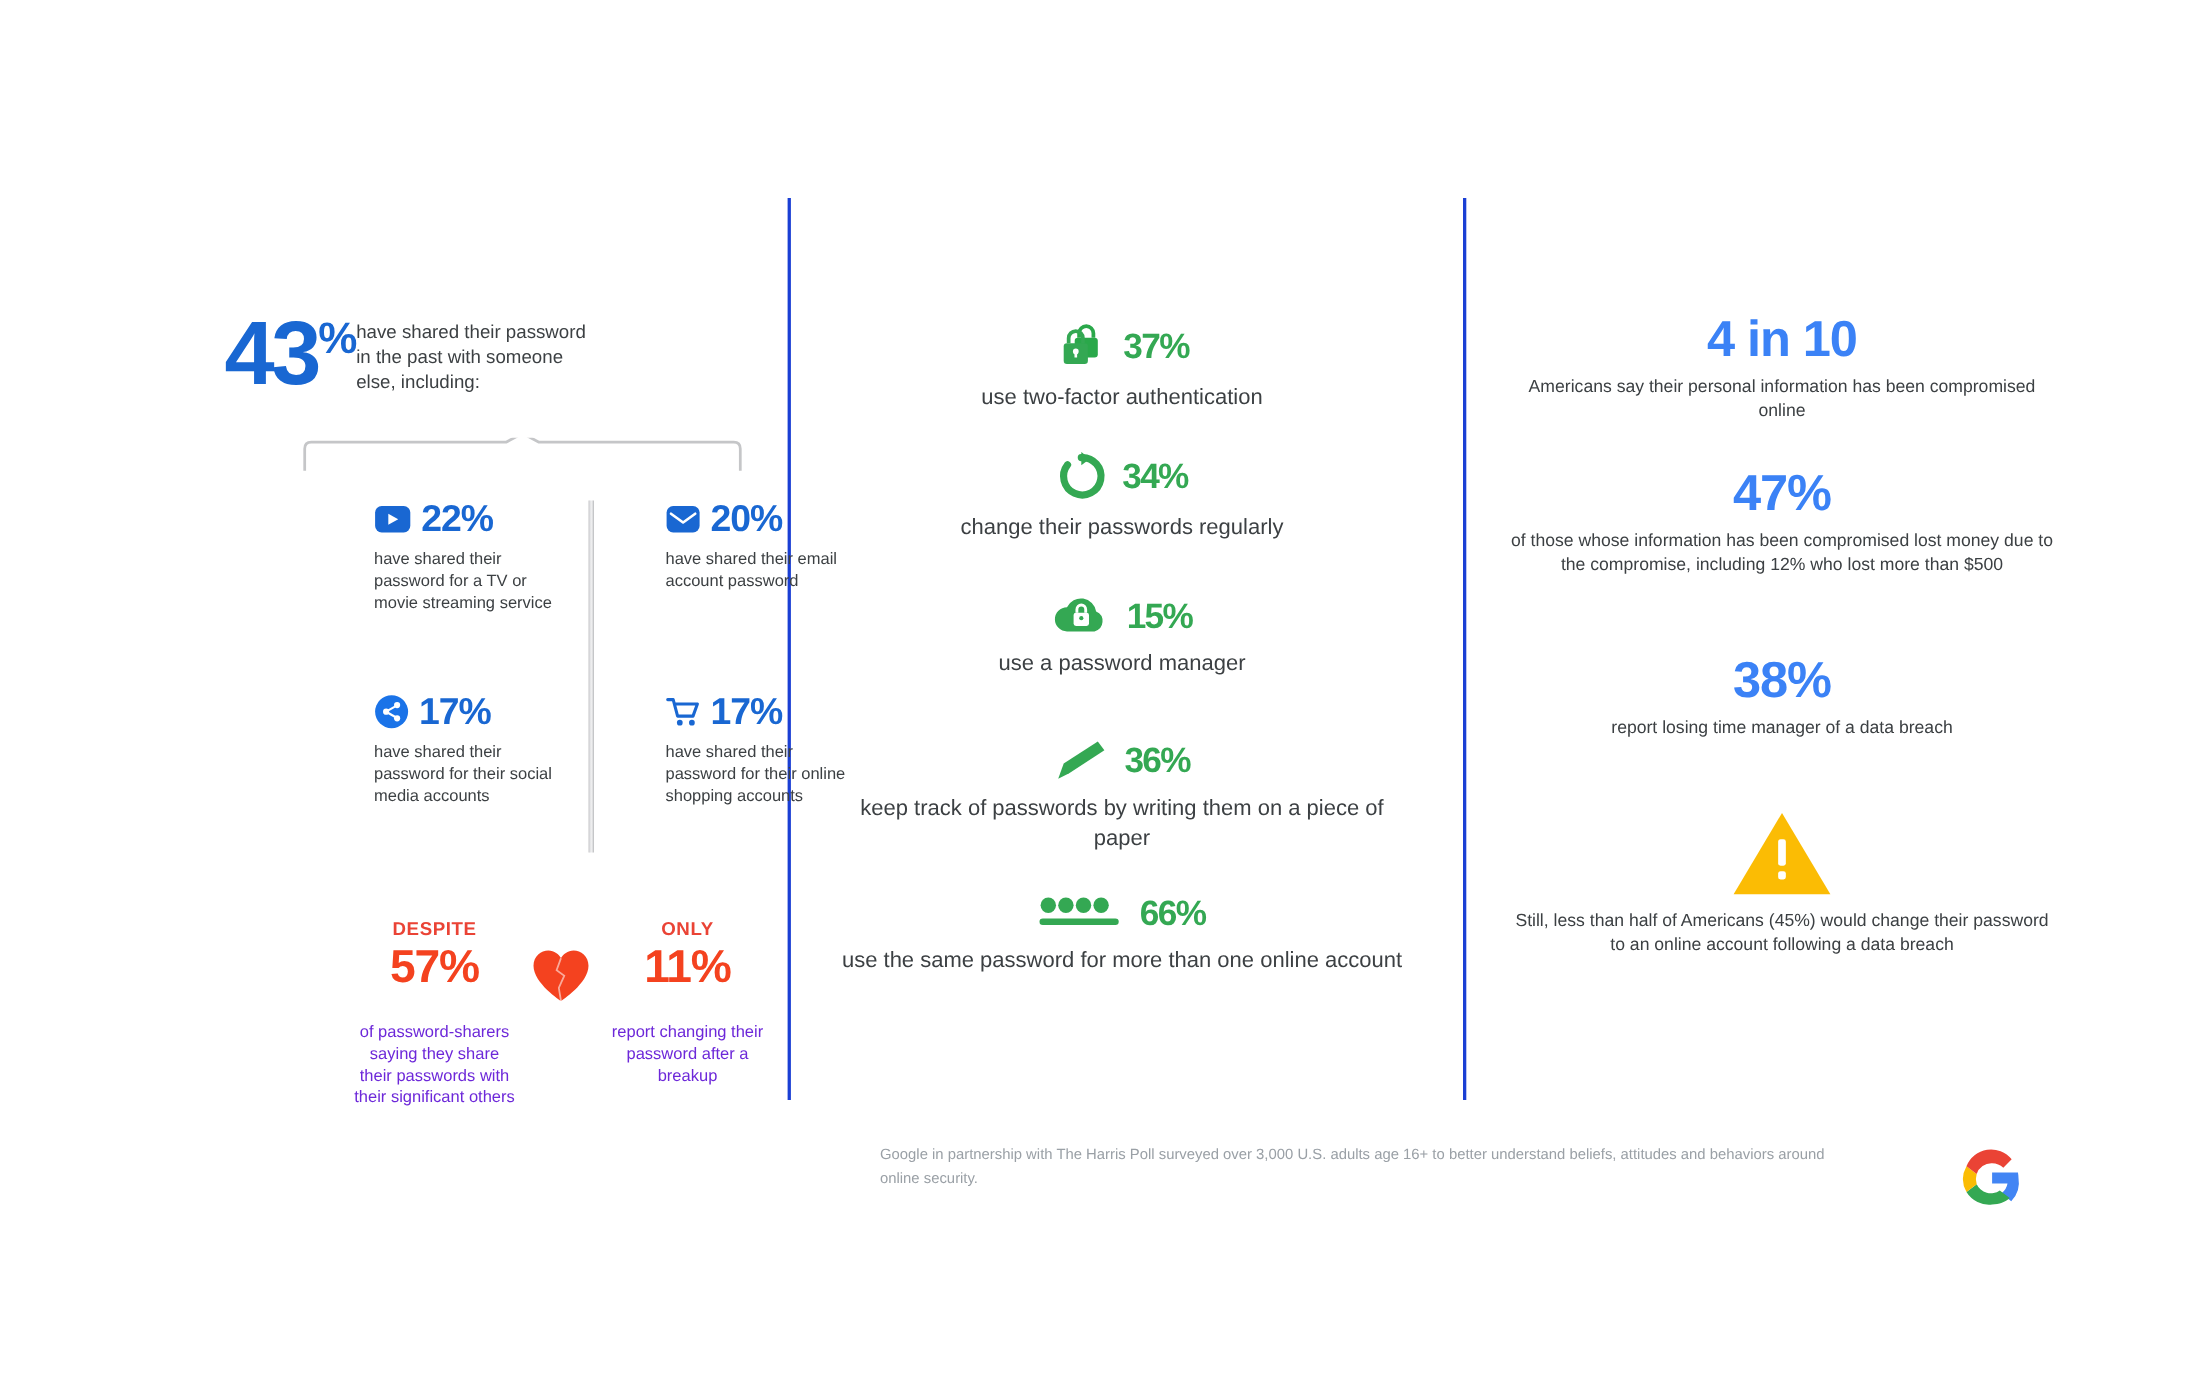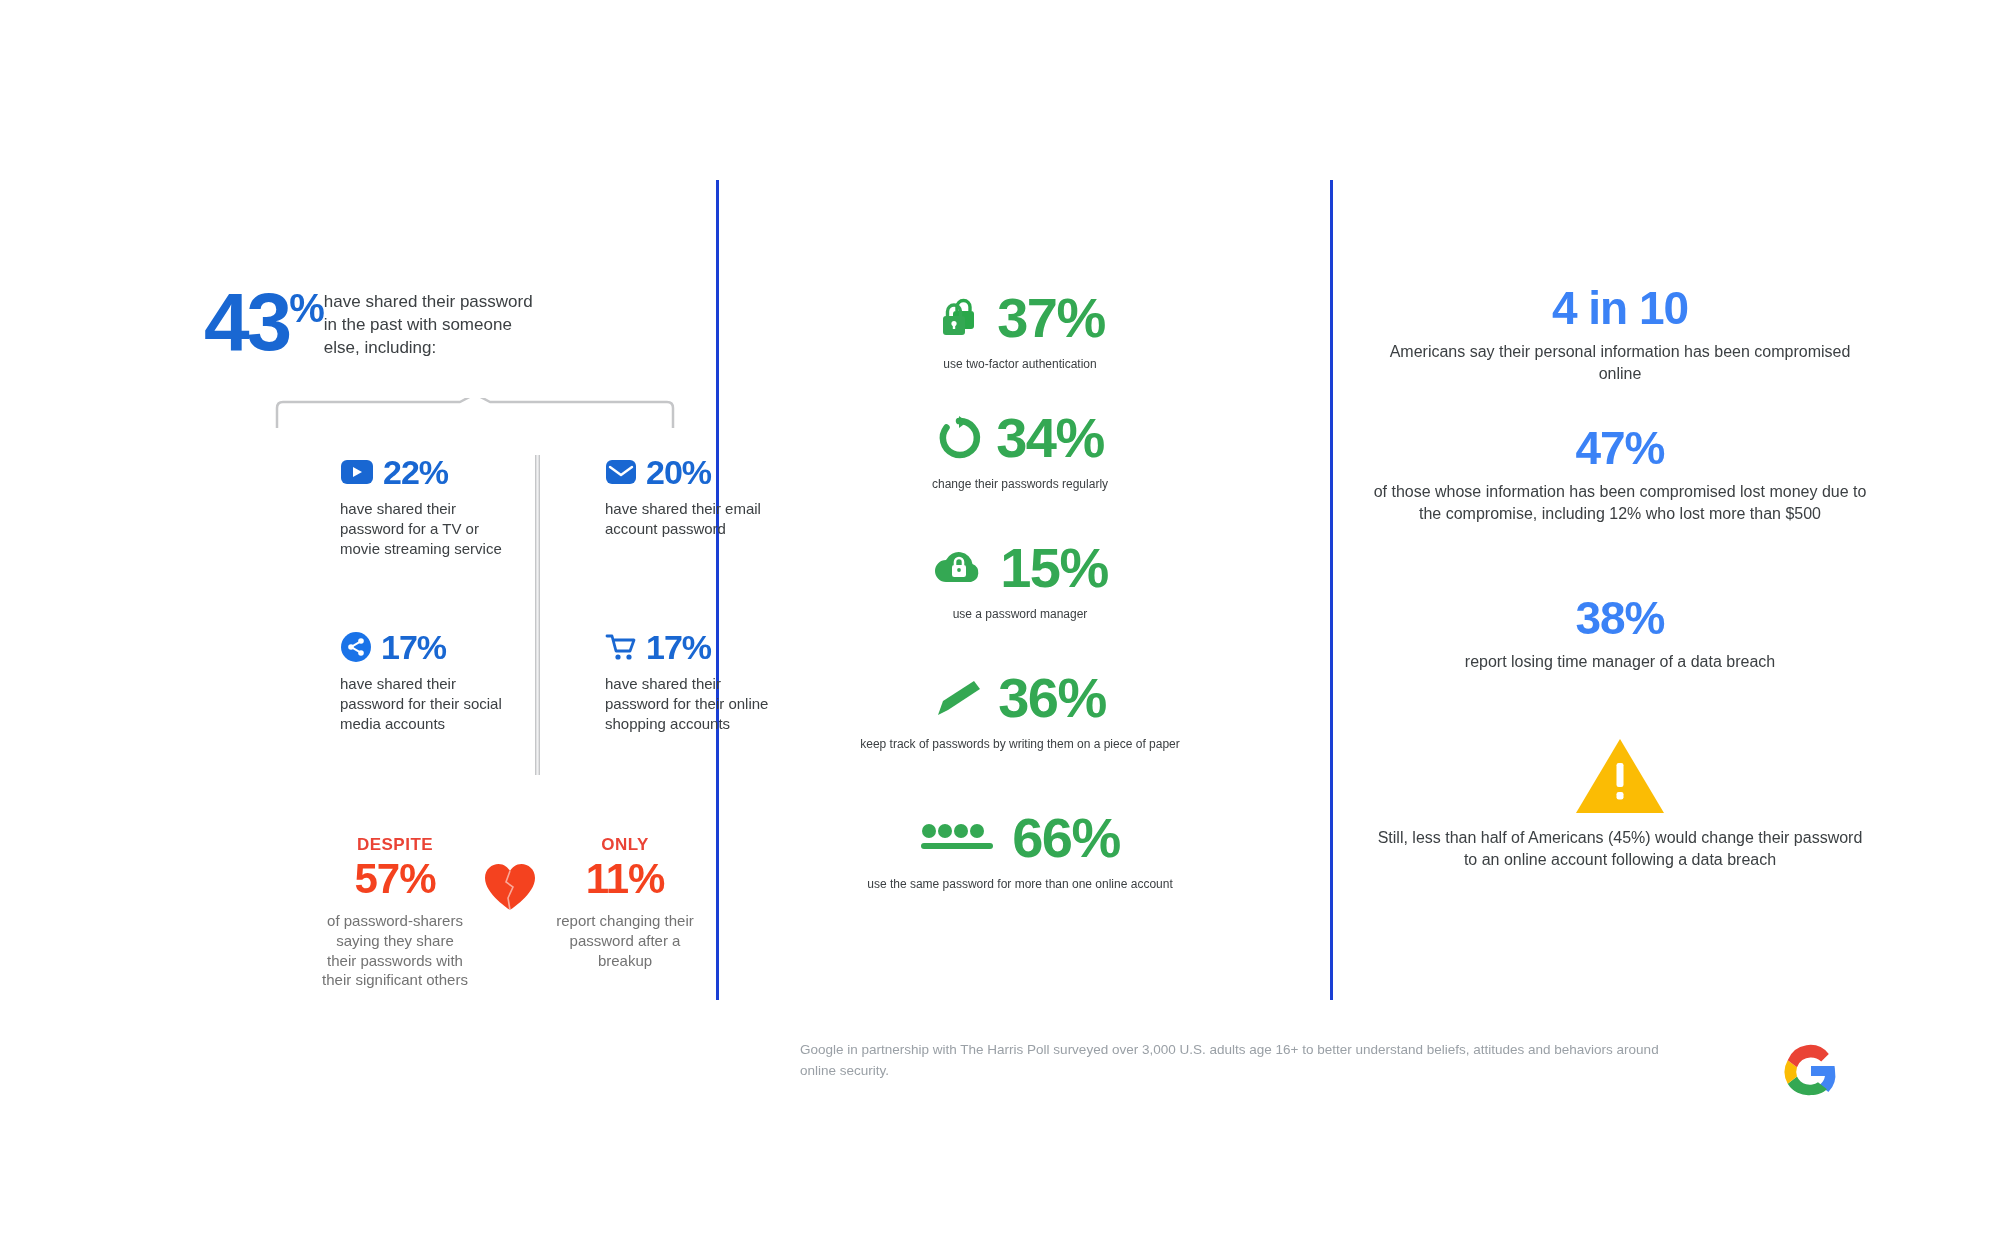--- a/index.html
+++ b/index.html
@@ -68,28 +68,28 @@
   .quad-desc { font-size:15px; line-height:1.32; color:#3c4043; }
 
   .ic { flex:0 0 auto; display:block; }
 
   
   .red-block { position:absolute; top:835px; left:150px; width:420px; }
   .red-flex { display:flex; align-items:flex-start; justify-content:center; }
   .red-cell { width:150px; text-align:center; }
   .red-kicker { font-size:17px; font-weight:bold; color:#ea4335; letter-spacing:0.5px; margin-bottom:2px; }
   .red-num { font-size:42px; font-weight:bold; color:#f4421f; letter-spacing:-1px; line-height:1.05; }
-  .red-desc { font-size:15px; line-height:1.32; color:#737373; margin-top:10px; }
+  .red-desc { font-size:15px; line-height:1.32; color:#6d28d9; margin-top:28px; }
   .heart-wrap { width:80px; display:flex; justify-content:center; padding-top:26px; }
 
   
   .mid-item { position:absolute; left:0; width:520px; text-align:center; }
   .mid-head { display:flex; align-items:center; justify-content:center; gap:14px; }
-  .mid-num { font-size:56px; font-weight:bold; color:#34a853; letter-spacing:-1.5px; line-height:1; }
-  .mid-desc { font-size:12px; line-height:1.35; color:#3c4043; margin-top:10px; }
+  .mid-num { font-size:32px; font-weight:bold; color:#34a853; letter-spacing:-1.5px; line-height:1; }
+  .mid-desc { font-size:20px; line-height:1.35; color:#3c4043; margin-top:10px; }
 
   
   .right-item { position:absolute; left:0; width:500px; text-align:center; }
   .right-num { font-size:46px; font-weight:bold; color:#3b82f6; letter-spacing:-1px; line-height:1; }
   .right-desc { font-size:16px; line-height:1.38; color:#3c4043; margin-top:10px;text-align:center; }
 
   
   .footer {
     position:absolute; left:800px; top:1040px; width:860px;
     font-size:13.5px; line-height:1.55; color:#9aa0a6; text-align:left;

